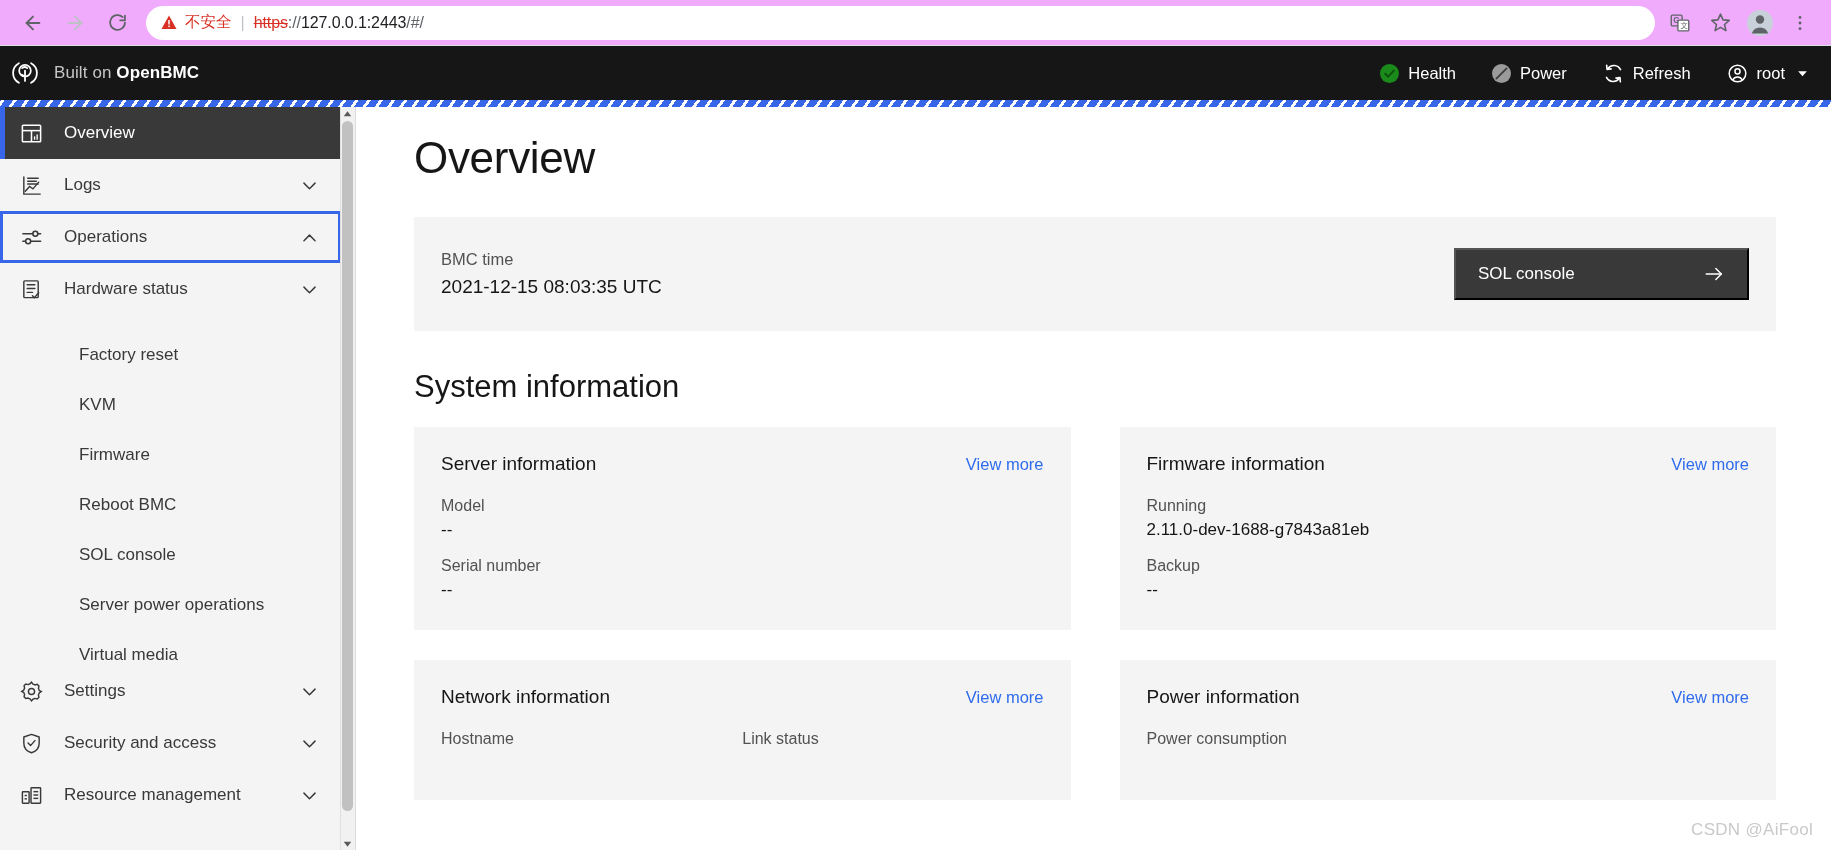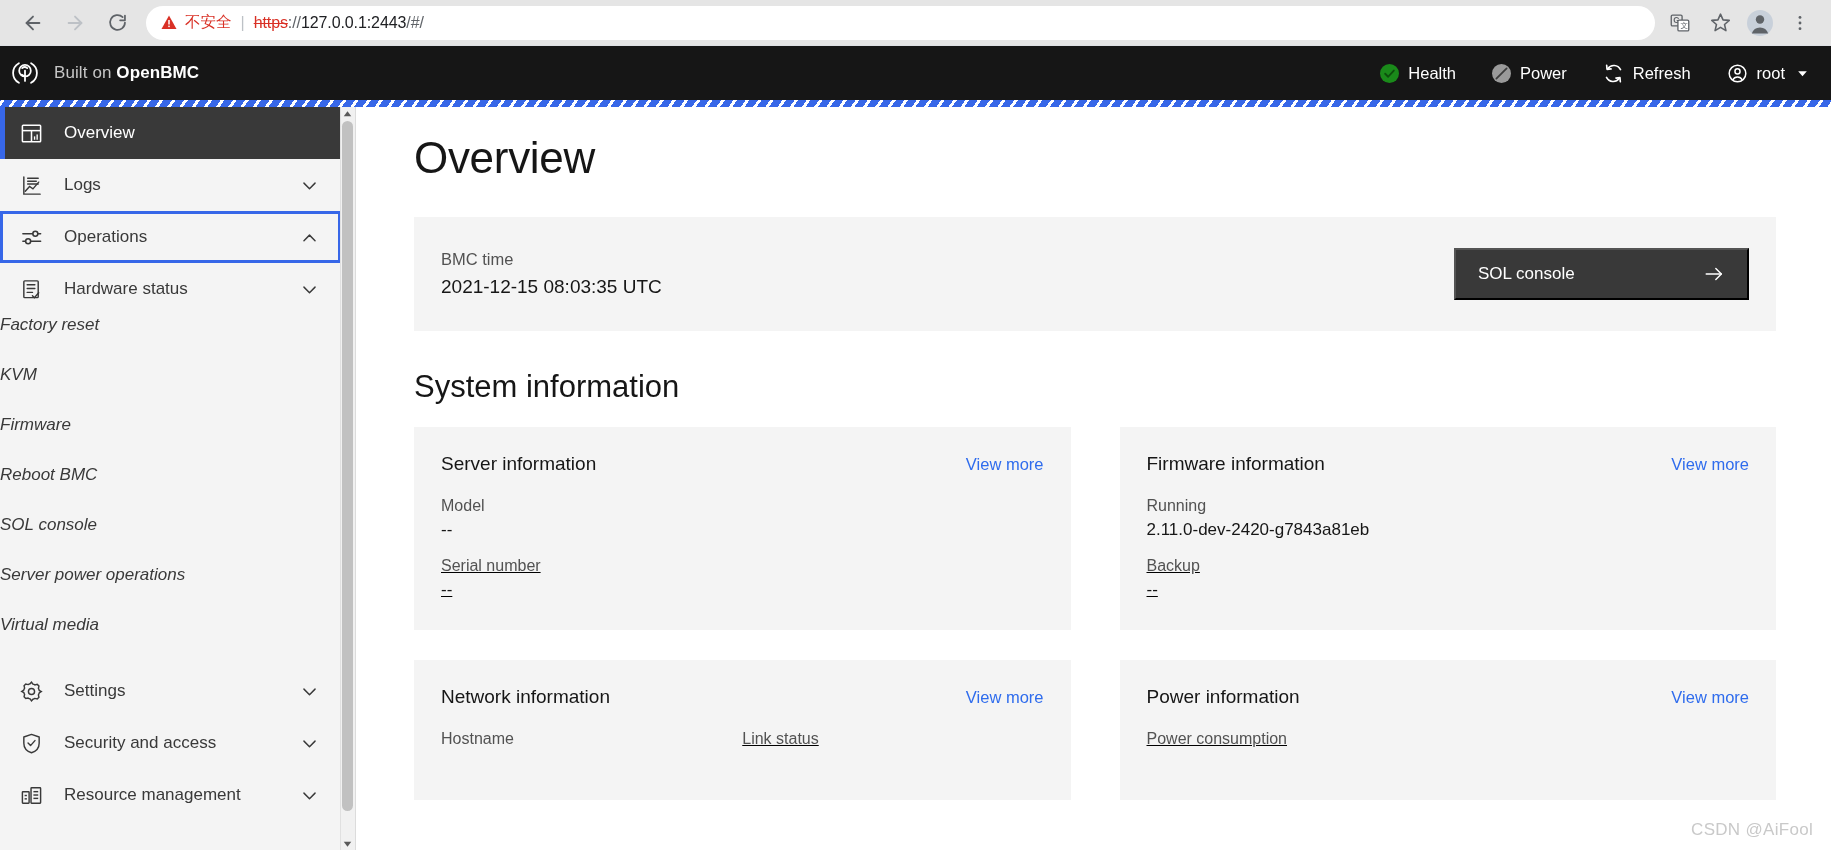--- a/index.html
+++ b/index.html
@@ -6,21 +6,21 @@
   html, body {
     width: 1831px; height: 850px;
     overflow: hidden;
     font-family: "Liberation Sans", sans-serif;
     background: #ffffff;
   }
 
   
   .browser-bar {
     height: 46px;
-    background: #e5e5e5;
+    background: #f0abfc;
     display: flex;
     align-items: center;
     padding: 0 14px;
     border-bottom: 1px solid #dfe1e5;
     position: relative;
   }
   .nav-btns { display: flex; align-items: center; gap: 4px; }
   .nav-btn {
     width: 38px; height: 38px;
     display: flex; align-items: center; justify-content: center;
@@ -140,25 +140,25 @@
     width: 5px;
     background: #3767e8;
   }
   .nav-item.focused {
     outline: 3px solid #3767e8;
     outline-offset: -3px;
   }
 
   .nav-sub {
     display: flex;
-    align-items: flex-start;
+    align-items: flex-end;
     height: 50px;
+    padding-left: 79px;
     font-size: 17px;
     color: #393939;
-    font-style: italic;
   }
 
   
   .sb-track {
     position: absolute;
     right: 0; top: 0; bottom: 0;
     width: 15px;
     background: #f1f1f1;
     border-left: 1px solid #e0e0e0;
   }
@@ -242,21 +242,21 @@
   .card-head {
     display: flex;
     align-items: baseline;
     justify-content: space-between;
     margin-bottom: 22px;
   }
   .card-title { font-size: 19px; color: #161616; }
   .view-more { font-size: 16.5px; color: #2f6ced; }
 
   .field { margin-bottom: 17px; }
-  .field:last-child { margin-bottom: 0; text-decoration: underline; }
+  .field:last-child { margin-bottom: 0; }
   .field-label { font-size: 16px; color: #525252; margin-bottom: 5px; }
   .field-value { font-size: 17px; color: #161616; }
 
   .two-col { display: grid; grid-template-columns: 1fr 1fr; }
 
   .watermark {
     position: absolute;
     right: 18px;
     bottom: 10px;
     font-size: 17px;
@@ -585,21 +585,21 @@
         </div>
       </div>
 
       <div class="info-card">
         <div class="card-head">
           <span class="card-title">Firmware information</span>
           <a class="view-more">View more</a>
         </div>
         <div class="field">
           <div class="field-label">Running</div>
-          <div class="field-value">2.11.0-dev-2420-g7843a81eb</div>
+          <div class="field-value">2.11.0-dev-1688-g7843a81eb</div>
         </div>
         <div class="field">
           <div class="field-label">Backup</div>
           <div class="field-value">--</div>
         </div>
       </div>
 
       <div class="info-card">
         <div class="card-head">
           <span class="card-title">Network information</span>

